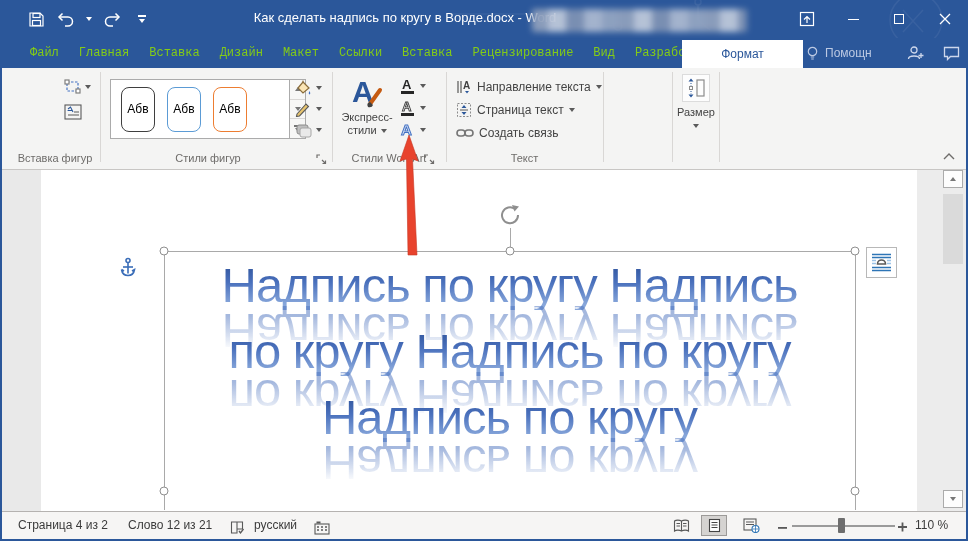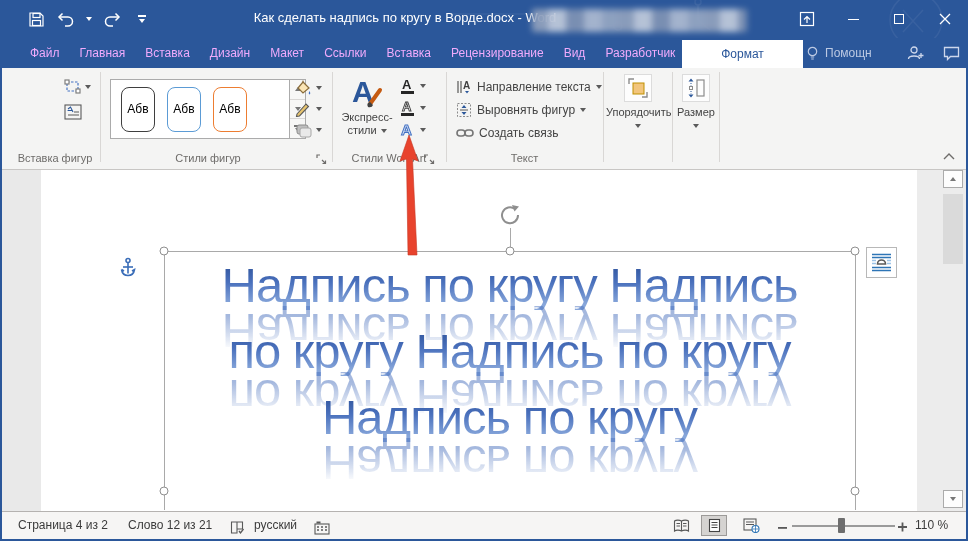--- a/index.html
+++ b/index.html
@@ -18,21 +18,21 @@
     background:repeating-linear-gradient(90deg,#8fa0bd 0 16px,#bdc8da 16px 34px,#7e92b4 34px 52px,#aab8d0 52px 70px,#93a5c2 70px 86px);
     filter:blur(3px); opacity:.95; }
   .winctl { position:absolute; top:0; right:0; height:38px; display:flex; }
   .winctl .wbtn { width:46px; height:38px; display:flex; align-items:center; justify-content:center; }
   .mini-line { width:11px; height:1px; background:#fff; }
   .maxi-box { width:10px; height:10px; border:1px solid #fff; }
 
   
   .tabrow { position:absolute; left:0; top:38px; width:968px; height:30px; background:#2b579a; }
   .tabs { position:absolute; left:20px; top:0; height:30px; display:flex; }
-  .tab { height:30px; line-height:30px; padding:0 10px; color:#f0abfc; font-size:12px; white-space:nowrap; }
+  .tab { height:30px; line-height:30px; padding:0 10px; color:#84cc16; font-size:12px; white-space:nowrap;font-family:Liberation Mono, monospace; }
   .tab-format { position:absolute; left:682px; top:2px; width:121px; height:28px; background:#fff;
     color:#2b579a; font-size:12px; text-align:center; line-height:28px; }
   .help-cluster { position:absolute; left:806px; top:0; height:30px; display:flex; align-items:center; gap:6px; color:#bcc9e3; font-size:12px; }
   .tr-icons { position:absolute; right:8px; top:0; height:30px; display:flex; align-items:center; gap:18px; }
 
   
   .ribbon { position:absolute; left:2px; top:68px; width:964px; height:102px; background:#f4f4f3; border-bottom:1px solid #c8c6c4; font-size:12px; color:#444; }
   .vsep { position:absolute; top:4px; height:90px; width:1px; background:#d9d7d5; }
   .grouplabel { position:absolute; top:84px; font-size:11px; color:#6e6c6a; text-align:center; white-space:nowrap; }
   .launcher { position:absolute; width:11px; height:11px; }
@@ -324,42 +324,32 @@
       </svg>
       <span>Направление текста</span>
       <span class="caret-g"></span>
     </div>
     <div class="txt-row" style="top:33px;">
       <svg width="16" height="16" viewBox="0 0 16 16" fill="none">
         <rect x="1.5" y="1.5" width="13" height="13" stroke="#8c8c8c" stroke-width="1" stroke-dasharray="2 1.5"></rect>
         <path d="M8,3 l-2.5,3 h5 z M8,13 l-2.5,-3 h5 z" fill="#2b579a"></path>
           <path d="M4,8 h8" stroke="#595959"></path>
       </svg>
-      <span>Выровнять фигур</span>
+      <span>Страница текст</span>
       <span class="caret-g"></span>
     </div>
     <div class="txt-row" style="top:56px;">
       <svg width="18" height="12" viewBox="0 0 18 12" fill="none" stroke="#767676" stroke-width="1.6">
         <rect x="1" y="3" width="8" height="6" rx="3"></rect>
           <rect x="9" y="3" width="8" height="6" rx="3"></rect>
       </svg>
       <span>Создать связь</span>
     </div>
     <div class="grouplabel" style="left:444px; width:157px;">Текст</div>
 
-    <div class="bigbtn" style="left:604px; width:64px;">
-      <div class="iconbox">
-        <svg width="22" height="22" viewBox="0 0 22 22" fill="none">
-          <path d="M2,7 v-5 h5 M15,20 h5 v-5" stroke="#8c8c8c" stroke-width="1.4"></path>
-          <rect x="6" y="6" width="11" height="11" fill="#f2c57c" stroke="#bf9000" stroke-width="1"></rect>
-        </svg>
-      </div>
-      <div class="bigbtn-label" style="margin-top:4px;">Упорядочить</div>
-      <div class="caret-g" style="margin:5px auto 0;"></div>
-    </div>
 
     <div class="bigbtn" style="left:672px; width:44px;">
       <div class="iconbox">
         <svg width="22" height="22" viewBox="0 0 22 22" fill="none">
           <rect x="12" y="3" width="7" height="16" stroke="#8c8c8c" stroke-width="1.2"></rect>
           <path d="M6,1.5 l-2.5,3 h5 z M6,20.5 l-2.5,-3 h5 z" fill="#2b579a"></path>
           <rect x="4.5" y="9.5" width="3" height="3" stroke="#8c8c8c"></rect>
           <path d="M6,6 v2.5 M6,14 v2.5" stroke="#2b579a" stroke-dasharray="1 1"></path>
         </svg>
       </div>

